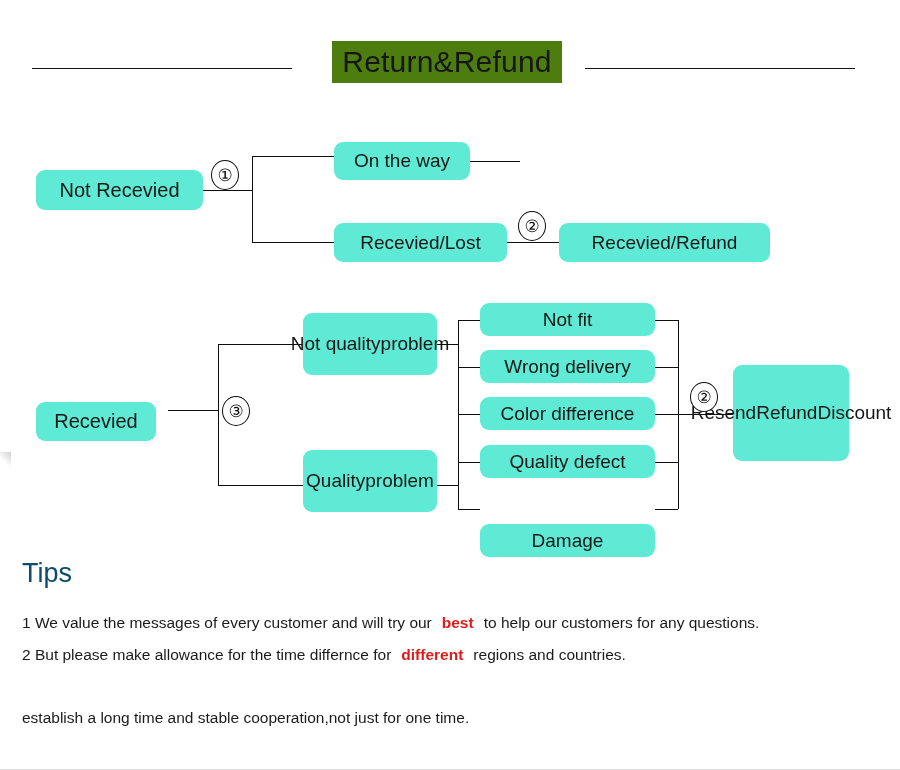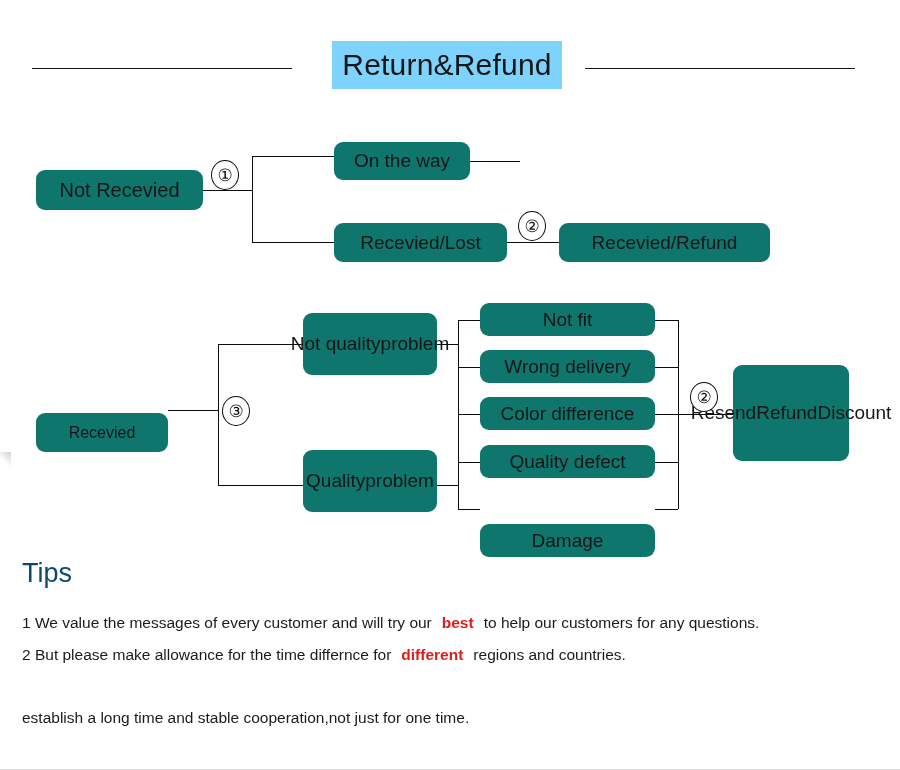--- a/index.html
+++ b/index.html
@@ -44,38 +44,38 @@
     background: #0d0d0d;
     width: 1px;
   }
 
   
   .title-box {
     position: absolute;
     left: 332px;
     top: 41px;
     width: 230px;
-    height: 48px;
-    background: #7dd3fc;
+    height: 42px;
+    background: #4d7c0f;
     display: flex;
     align-items: center;
     justify-content: center;
   }
   .title-box .title-text {
     font-size: 30px;
     font-weight: 400;
     letter-spacing: 0.2px;
     color: #161616;
     white-space: nowrap;
   }
 
   
   .node {
     position: absolute;
-    background: #0f766e;
+    background: #5eead4;
     border-radius: 9px;
     display: flex;
     align-items: center;
     justify-content: center;
     text-align: center;
     box-sizing: border-box;
     font-size: 19px;
     font-weight: 400;
     color: #161616;
     line-height: 1.22;
@@ -180,21 +180,21 @@
   <div class="ln-h" style="left:507px; top:242px; width:52px;"></div>
 
   <div class="marker" style="left:518px; top:211px;">
     <span>②</span>
   </div>
 
   <div class="node" style="left:559px; top:223px; width:211px; height:39px;">
     <span>Recevied/Refund</span>
   </div>
 
-  <div class="node" style="left:36px; top:413px; width:132px; height:39px; font-size:16px;">
+  <div class="node" style="left:36px; top:402px; width:120px; height:39px; font-size:20px;">
     <span>Recevied</span>
   </div>
 
   <div class="ln-h" style="left:168px; top:410px; width:50px;"></div>
 
   <div class="marker" style="left:222px; top:396px;">
     <span>③</span>
   </div>
 
   <div class="ln-v" style="left:218px; top:344px; height:141px;"></div>

